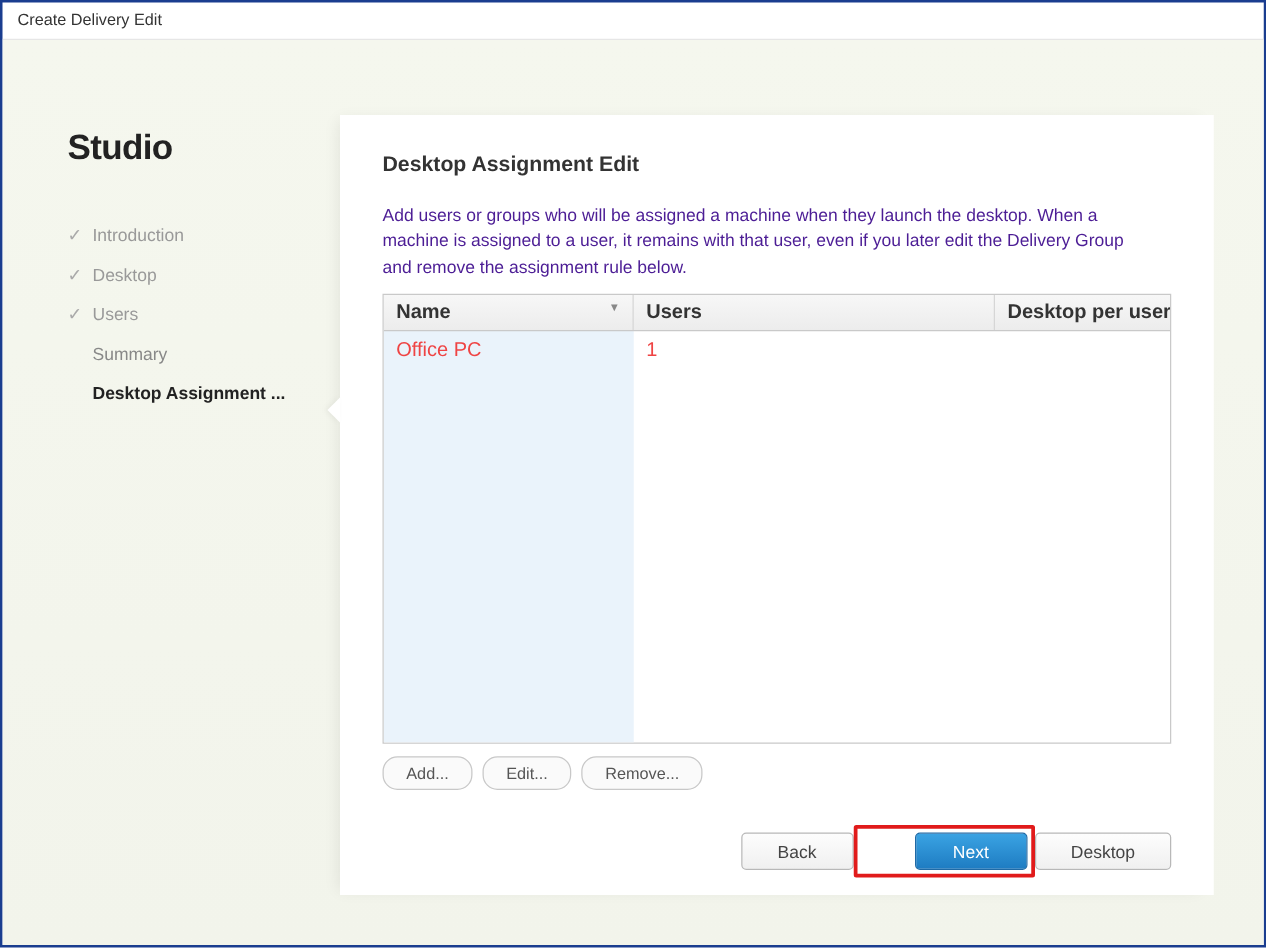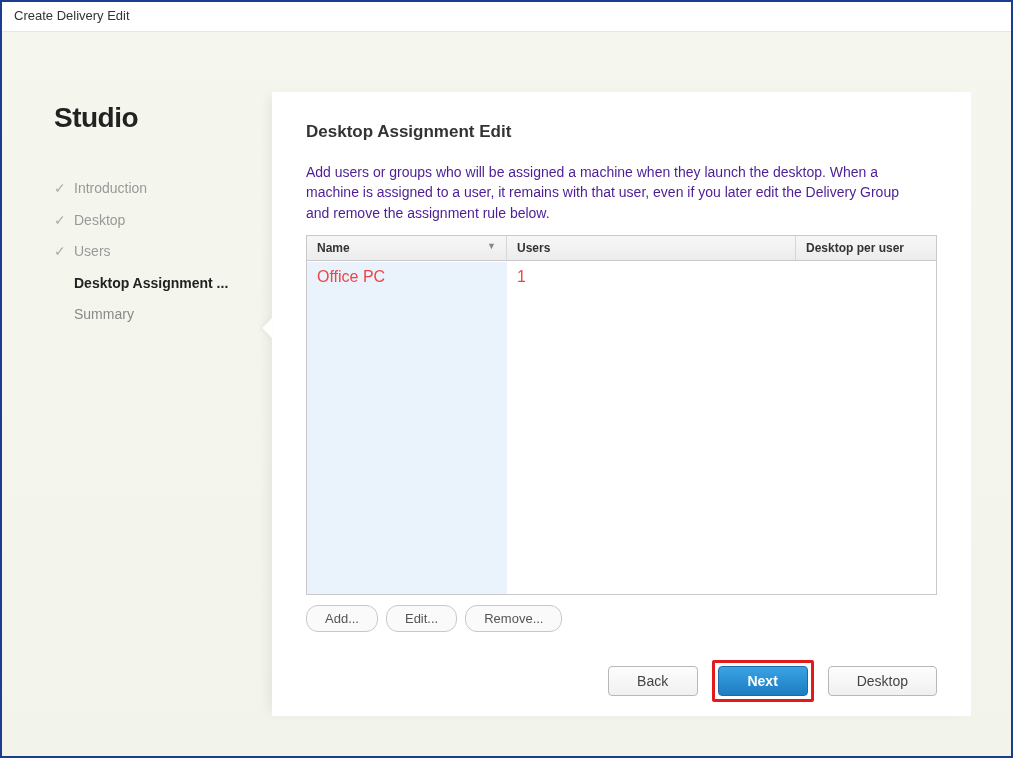--- a/index.html
+++ b/index.html
@@ -95,21 +95,21 @@
     }
     .table-wrap {
       border: 1px solid #c9c9c9;
       height: 360px;
       overflow: hidden;
     }
     .thead {
       display: flex;
       background: linear-gradient(#f7f7f7, #ececec);
       border-bottom: 1px solid #c9c9c9;
-      font-size: 12px;
+      font-size: 16px;
       font-weight: 600;
       color: #333;
     }
     .th {
       padding: 5px 10px;
       border-right: 1px solid #d6d6d6;
       white-space: nowrap;
       overflow: hidden;
     }
     .th.sorted::after {
@@ -152,39 +152,39 @@
       border-radius: 12px;
       padding: 5px 18px;
       cursor: pointer;
     }
     .btn:disabled, .btn.disabled { color: #aaa; cursor: default; }
     .wizard-buttons {
       position: absolute;
       right: 34px;
       bottom: 14px;
       display: flex;
-      gap: 14px;
       align-items: center;
       justify-content: space-between;
     }
     .wbtn {
       font-size: 14px;
       padding: 6px 28px;
       border-radius: 4px;
       border: 1px solid #b8b8b8;
       background: linear-gradient(#fdfdfd, #f0f0f0);
       color: #444;
       cursor: pointer;
       min-width: 90px;
     }
     .wbtn.primary {
       background: linear-gradient(#3aa3e3, #1e7cc2);
       border: 1px solid #1f6aa6;
       color: #fff;
-      font-weight: 700;
+      font-weight: 400;
+      margin-left: 43px;
     }
     .highlight-next {
       border: 3px solid #e11b1b;
       padding: 3px;
       border-radius: 2px;
       display: inline-block;
     }
   </style>
 </head>
 <body>
@@ -203,27 +203,27 @@
         <span>Introduction</span>
       </li>
       <li class="nav-item done">
         <span class="check">✓</span>
         <span>Desktop</span>
       </li>
       <li class="nav-item done">
         <span class="check">✓</span>
         <span>Users</span>
       </li>
+      <li class="nav-item">
+        <span class="spacer"></span>
+        <span>Summary</span>
+      </li>
       <li class="nav-item current">
         <span class="spacer"></span>
         <span>Desktop Assignment ...</span>
-      </li>
-      <li class="nav-item">
-        <span class="spacer"></span>
-        <span>Summary</span>
       </li>
     </ul>
   </div>
 
   <div class="content-panel">
     <div class="section-title">Desktop Assignment Edit</div>
     <p class="descr">Add users or groups who will be assigned a machine when they launch the desktop. When a machine is assigned to a user, it remains with that user, even if you later edit the Delivery Group and remove the assignment rule below.</p>
 
     <div class="table-wrap">
       <div class="table-inner">

